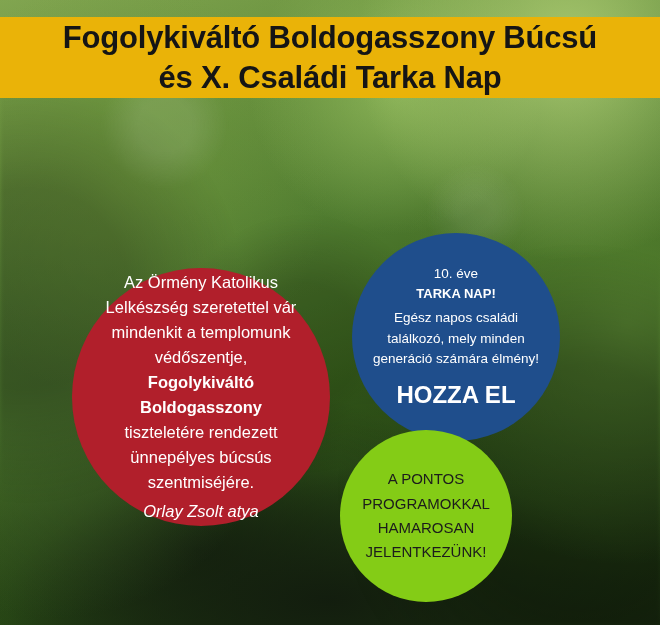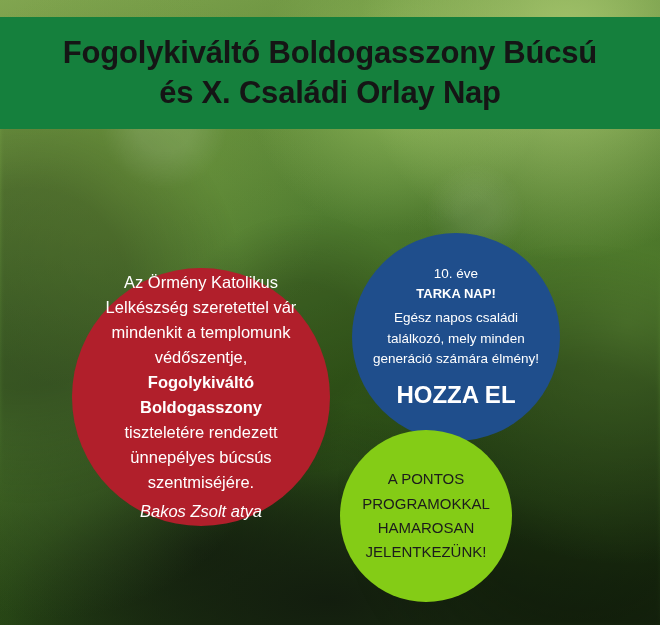--- a/index.html
+++ b/index.html
@@ -40,22 +40,22 @@
       radial-gradient(circle at 88% 78%, rgba(0,0,0,0.25) 0 16%, rgba(0,0,0,0) 32%),
       radial-gradient(circle at 4% 46%, rgba(0,0,0,0.22) 0 14%, rgba(0,0,0,0) 30%);
     filter: blur(2px);
   }
   
   .title-band {
     position: absolute;
     left: 0;
     top: 17px;
     width: 660px;
-    height: 112px;
-    background: #15803d;
+    height: 81px;
+    background: #eab308;
     display: flex;
     flex-direction: column;
     align-items: center;
     justify-content: center;
   }
   .title-line {
     color: #151515;
     font-size: 31px;
     font-weight: bold;
     line-height: 1.28;
@@ -152,28 +152,28 @@
 </head>
 <body>
 
 <div class="poster">
 
   <div class="bg"></div>
   <div class="bg-blur"></div>
 
   <div class="title-band">
     <div class="title-line">Fogolykiváltó Boldogasszony Búcsú</div>
-    <div class="title-line">és X. Családi Orlay Nap</div>
+    <div class="title-line">és X. Családi Tarka Nap</div>
   </div>
 
 
   <div class="circle circle-red">
     <p>
       <span>Az Örmény Katolikus Lelkészség szeretettel vár mindenkit a templomunk védőszentje, </span><b>Fogolykiváltó Boldogasszony</b><span> tiszteletére rendezett ünnepélyes búcsús szentmiséjére.</span>
-      <span class="sig">Bakos Zsolt atya</span>
+      <span class="sig">Orlay Zsolt atya</span>
     </p>
   </div>
 
   <div class="circle circle-blue">
     <p>
       <span class="small-top">10. éve</span>
       <span class="tarka"><span>TARKA NAP</span><span>!</span></span>
       <span>Egész napos családi találkozó, mely minden generáció számára élmény!</span>
       <span class="cta">
         <span>HOZZA EL</span><br>

